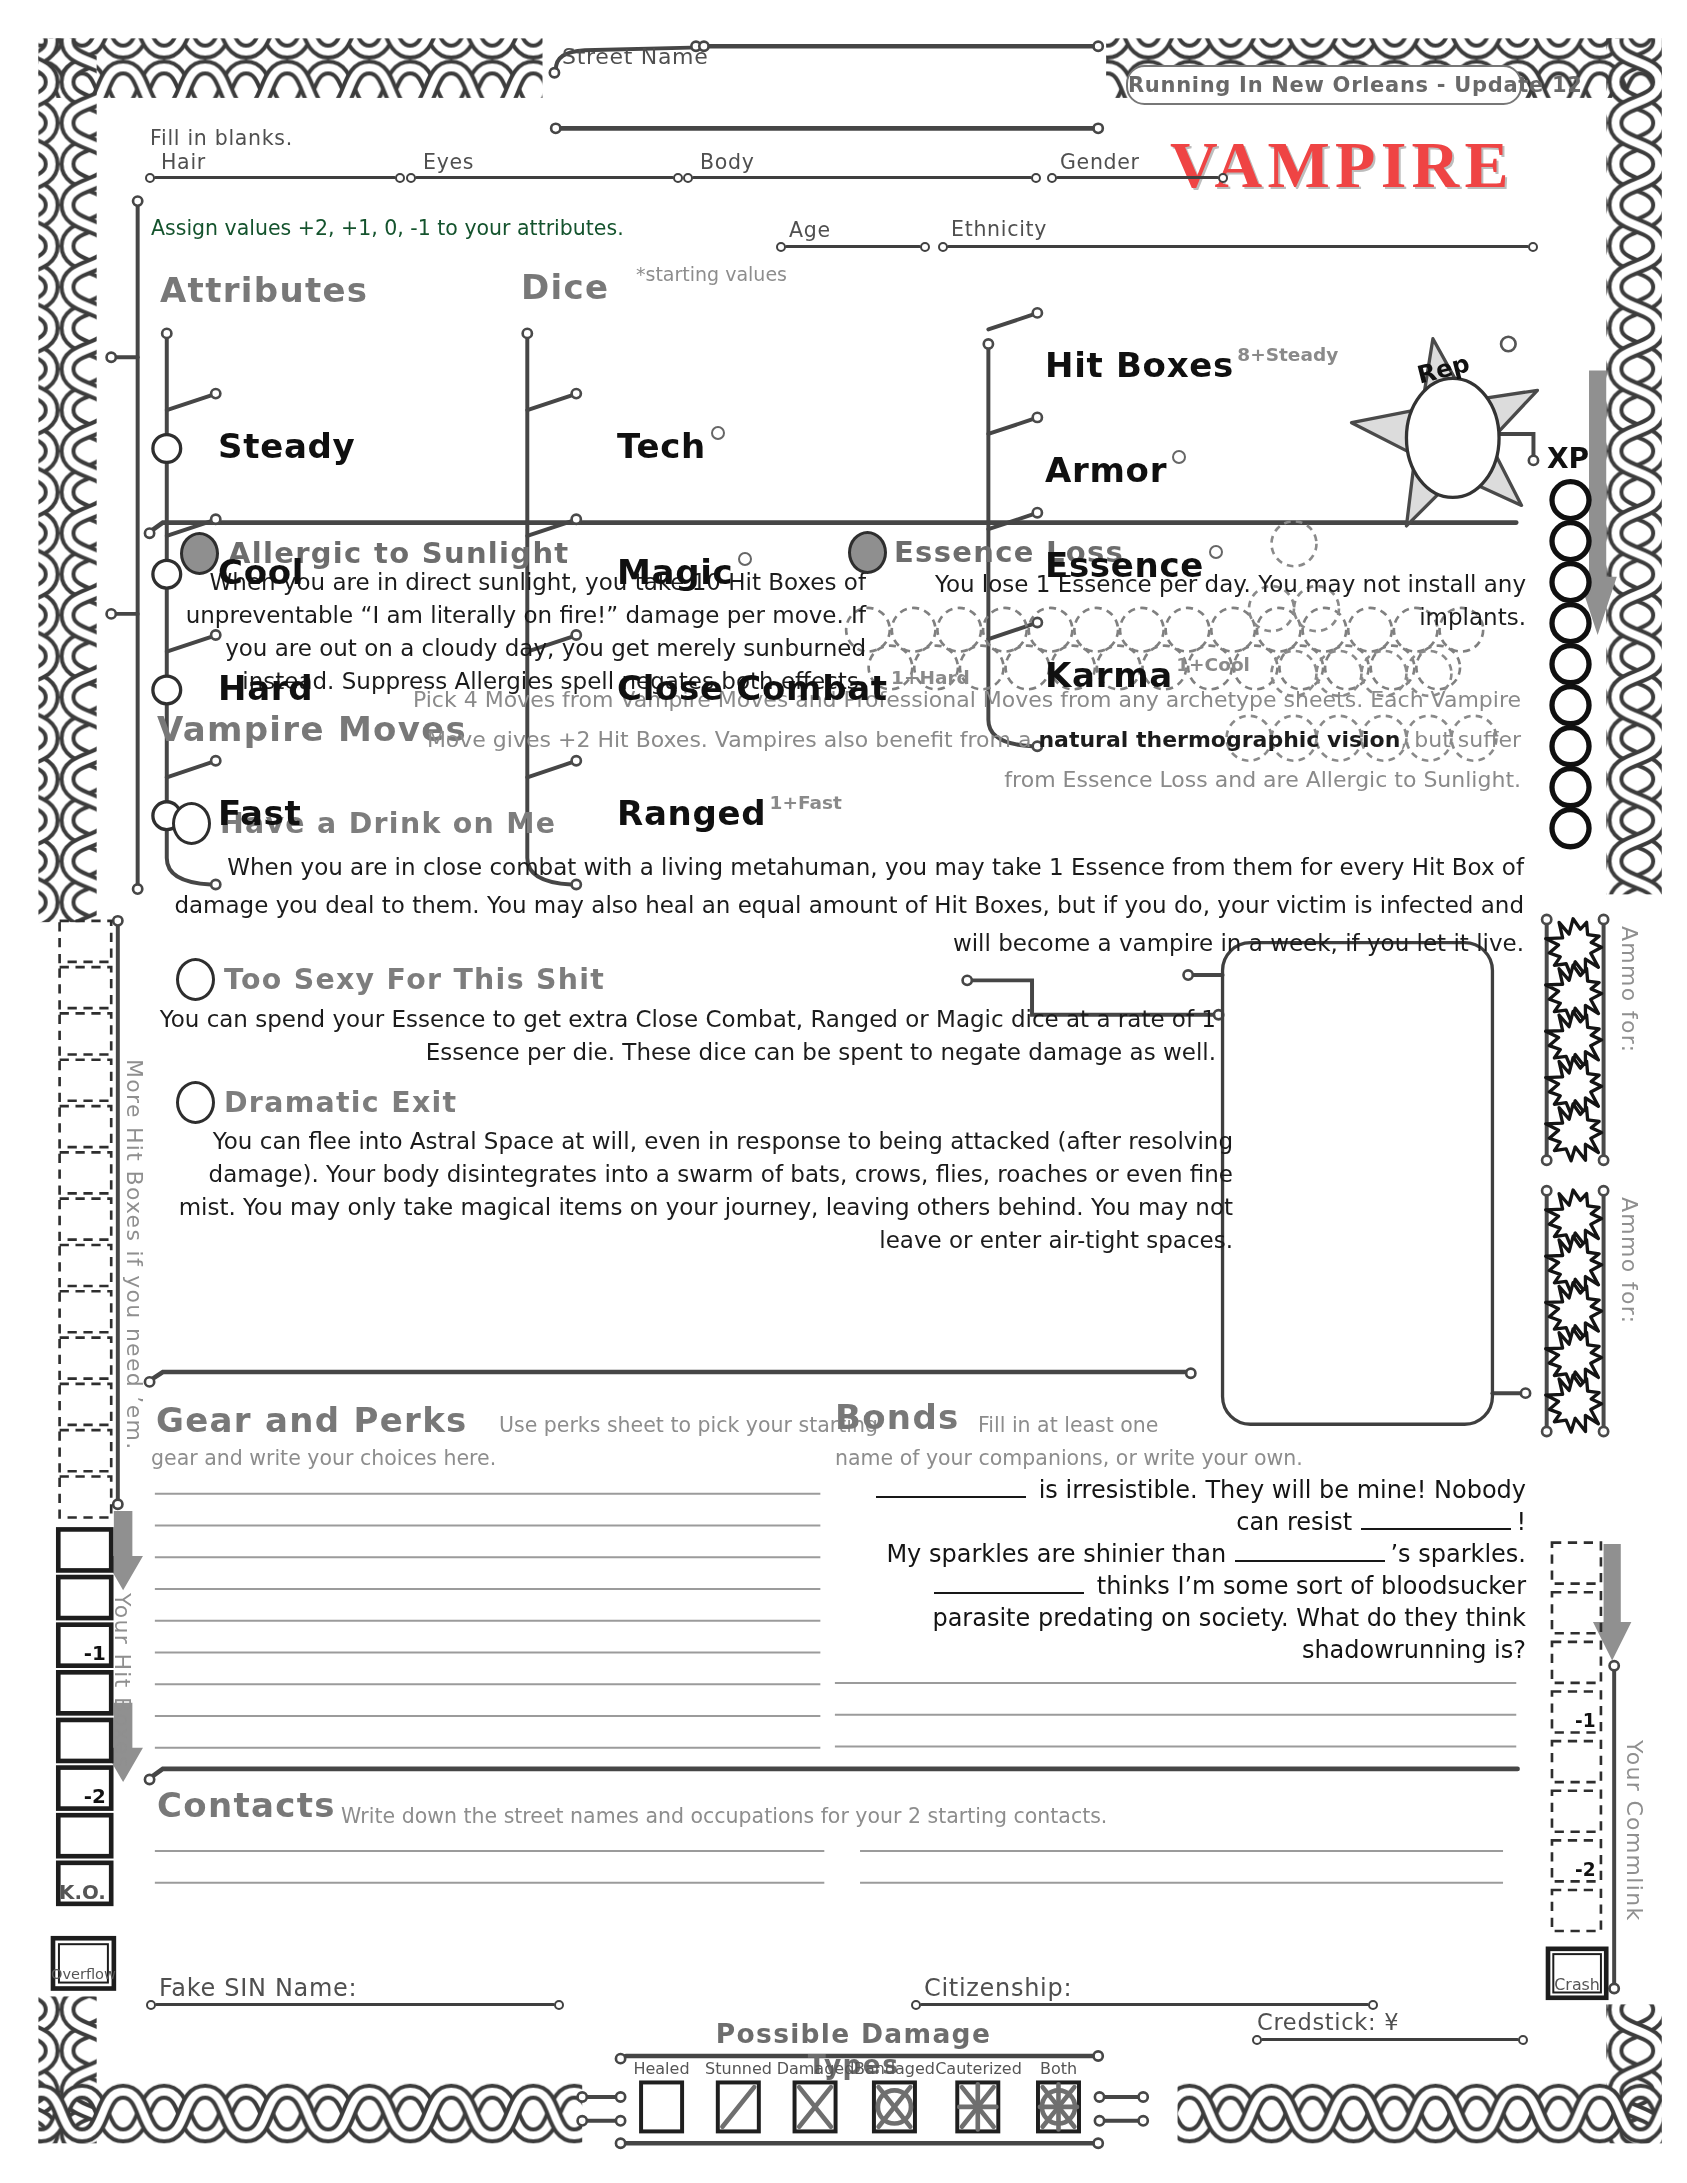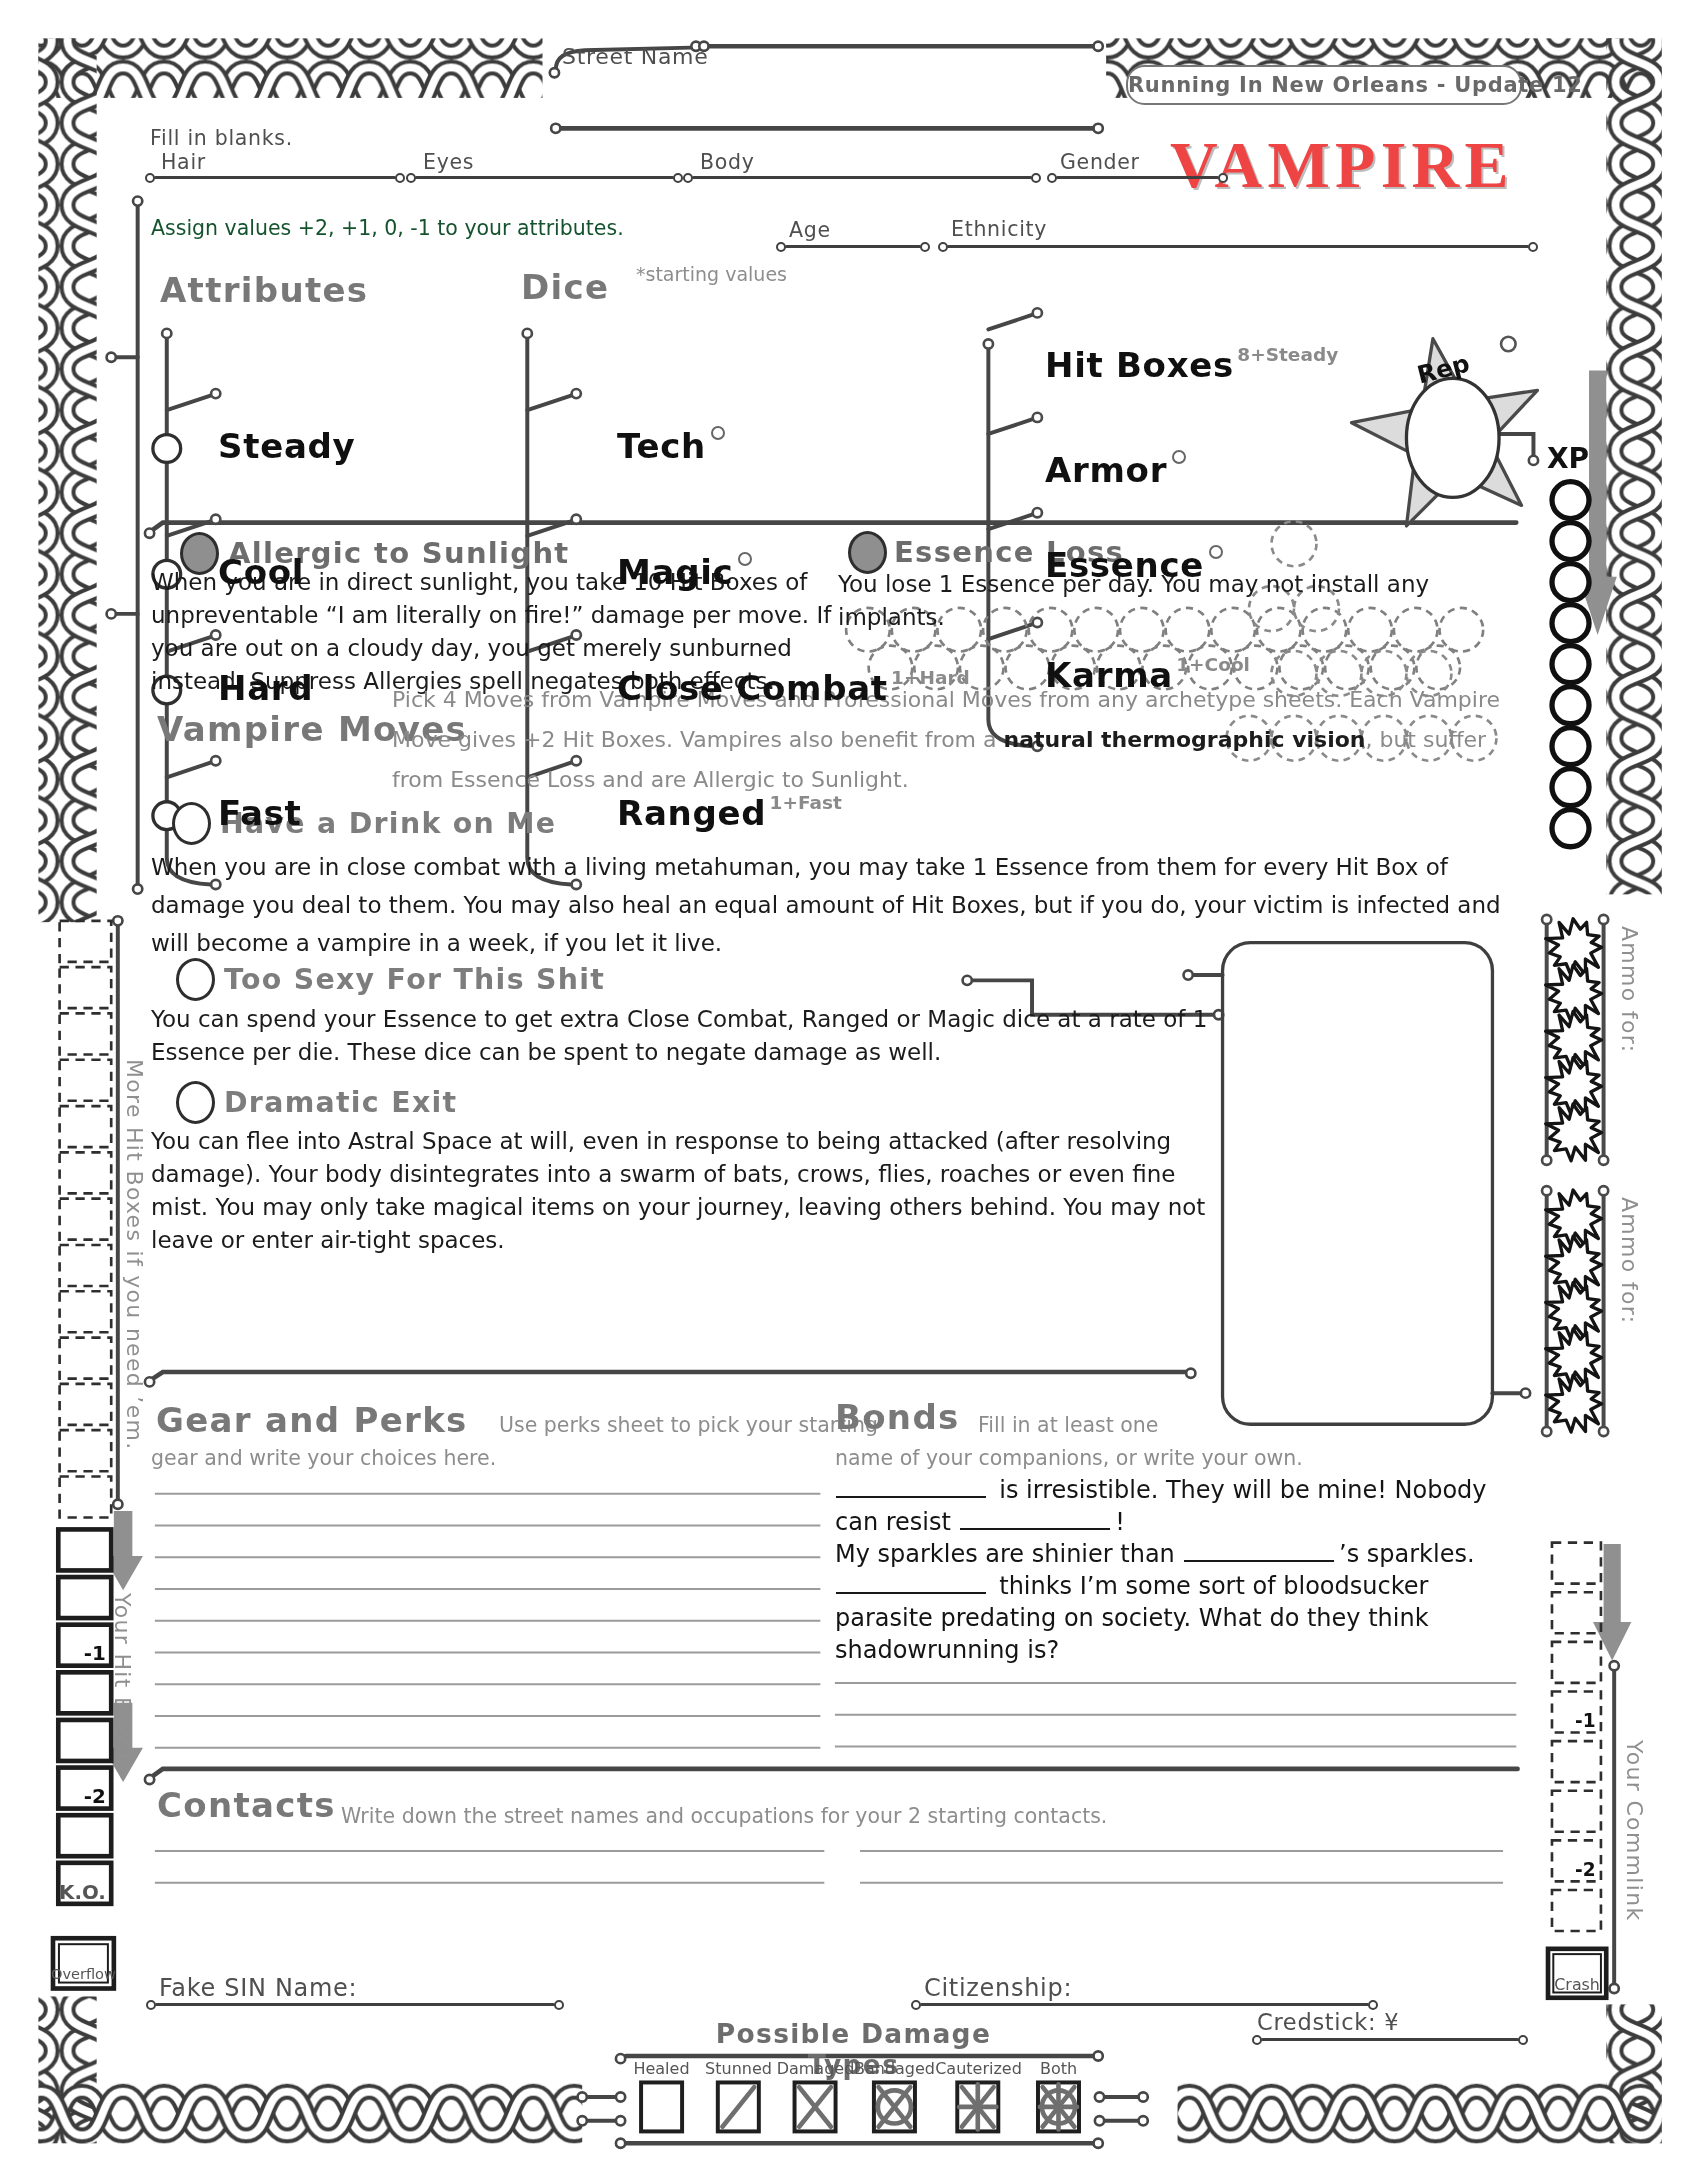--- a/index.html
+++ b/index.html
@@ -1,18 +1,18 @@
 <!DOCTYPE html>
 <html style="font-size:10.6px"><head>
 <meta charset="utf-8">
 <style>
   html,body{margin:0;padding:0;background:#fff;}
   #sheet{position:relative;width:1687px;height:2183px;background:#fff;overflow:hidden;
          font-family:"DejaVu Sans",sans-serif;}
-  .abs{position:absolute;}
+  .abs{position:absolute;text-align:right;}
   .h1{font-size:34px;font-weight:600;color:#787878;letter-spacing:1.3px;white-space:nowrap;}
   .h2{font-size:28.4px;font-weight:600;color:#7d7d7d;letter-spacing:1.3px;white-space:nowrap;}
   .wtitle{font-size:29px;font-weight:600;color:#6d6d6d;letter-spacing:1.3px;white-space:nowrap;}
   .note{font-size:20.5px;color:#8d8d8d;white-space:nowrap;}
   .flabel{font-size:20.5px;color:#4f4f4f;letter-spacing:0.7px;white-space:nowrap;}
   .body-text{font-size:23px;color:#1b1b1b;line-height:33px;}
   .stat{font-size:34px;font-weight:700;color:#101010;letter-spacing:0.7px;white-space:nowrap;line-height:41px;}
   .sup{font-size:18.5px;font-weight:600;color:#8a8a8a;position:relative;top:-16px;margin-left:3.3px;letter-spacing:0;}
   .ring{display:inline-block;width:10px;height:10px;border:2px solid #666;border-radius:50%;position:relative;top:-18.5px;margin-left:4.6px;}
   .vlabel{writing-mode:vertical-rl;font-size:22px;color:#8f8f8f;letter-spacing:1.3px;white-space:nowrap;}

